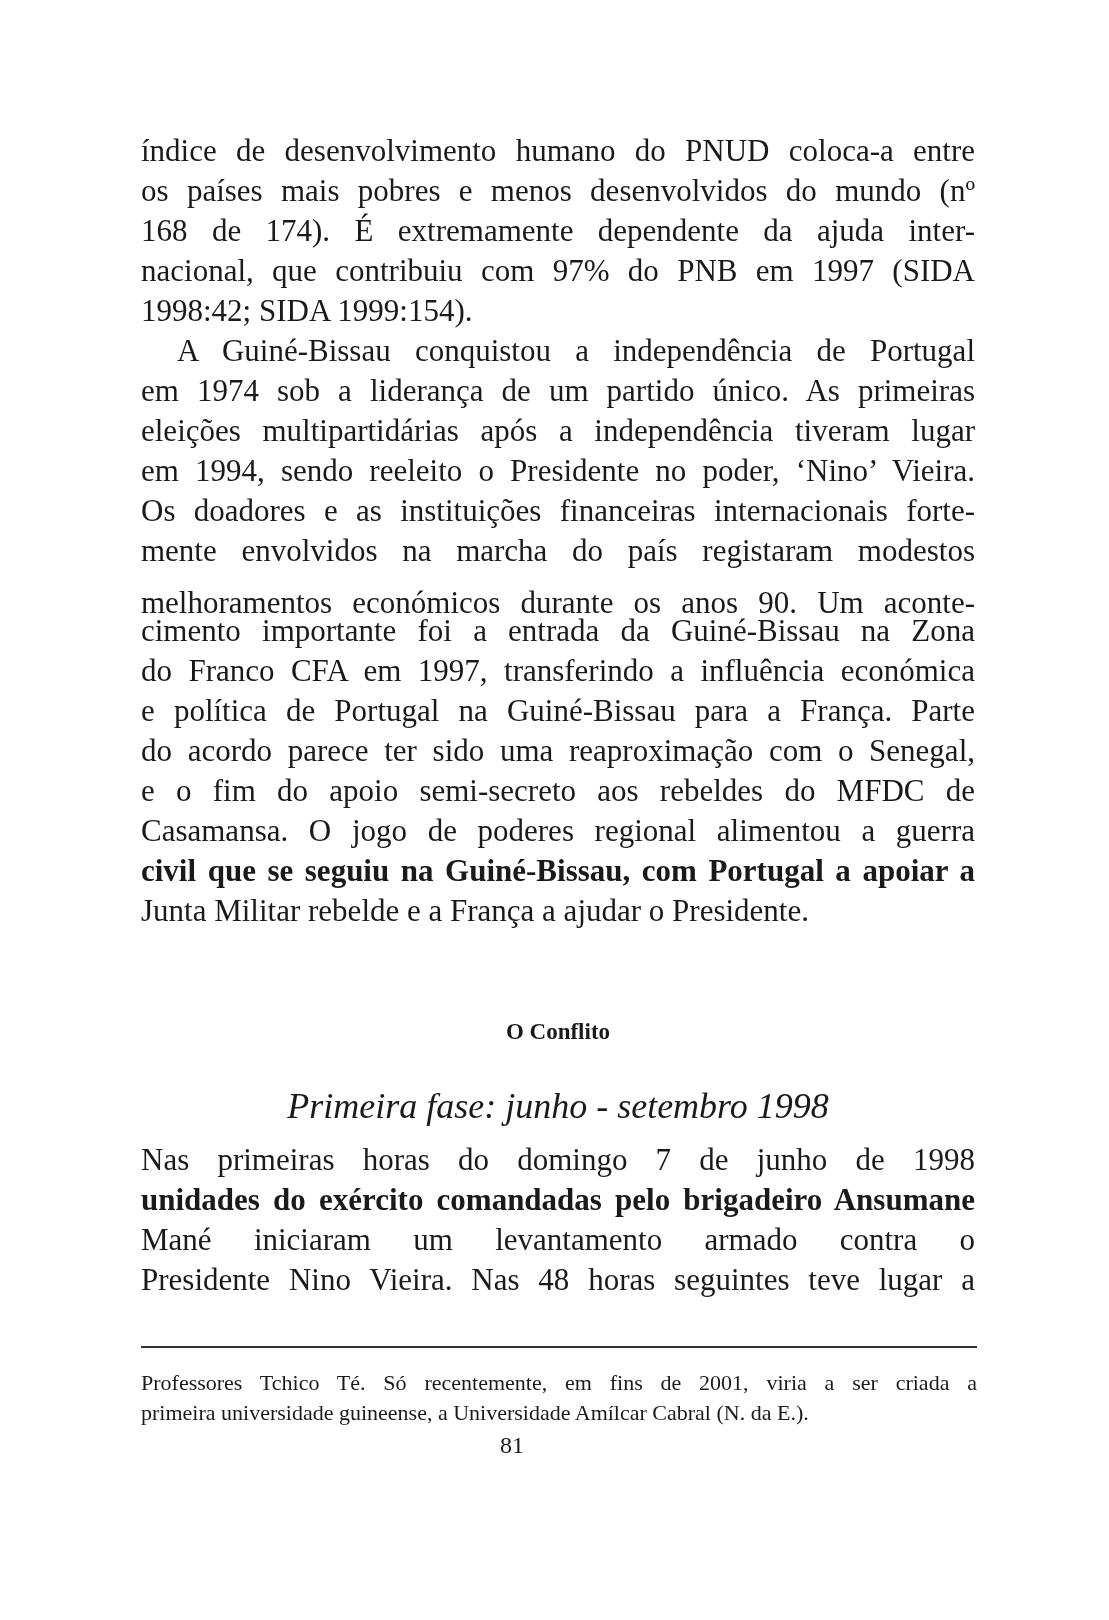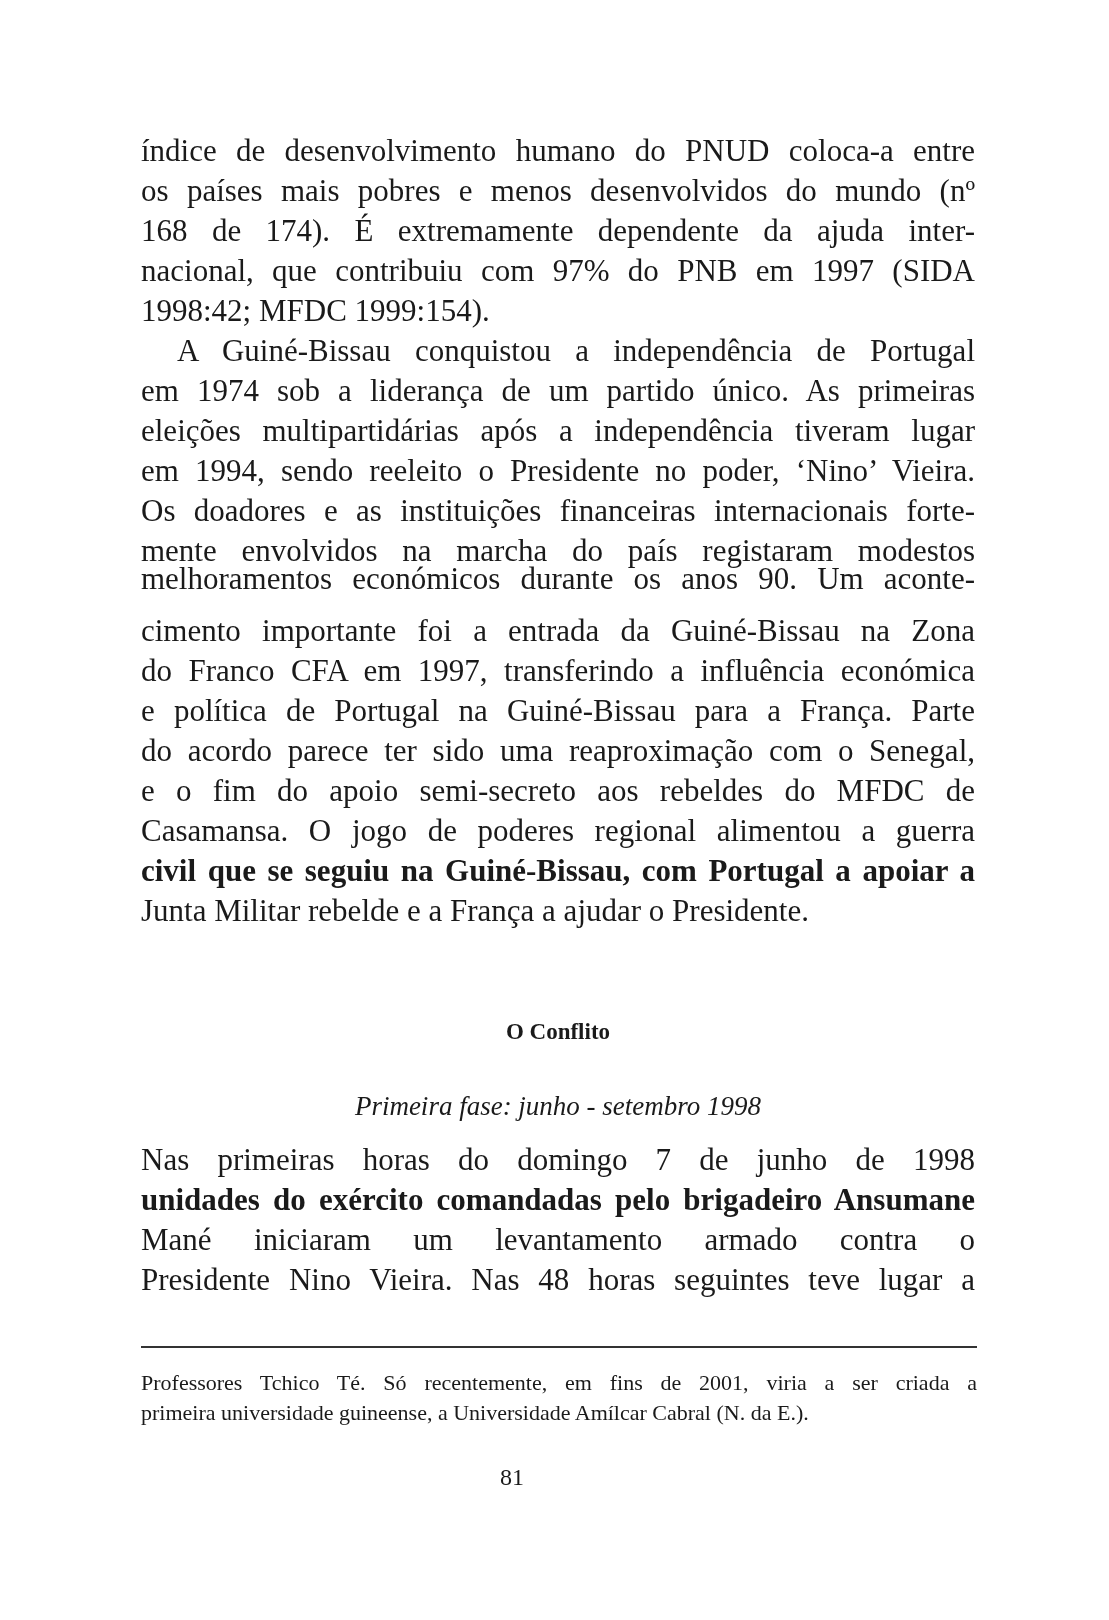--- a/index.html
+++ b/index.html
@@ -16,54 +16,54 @@
   .line.last { text-align-last: left; }
   .line.indent { padding-left: 36px; width: 798px; }
   .heading {
     position: absolute; left: 127px; width: 834px; top: 1010px;
     font-family: "Liberation Serif", "DejaVu Serif", serif;
     font-weight: bold; font-size: 23px; text-align: center; line-height: 44px;
   }
   .subheading {
     position: absolute; left: 127px; width: 834px; top: 1086px;
     font-family: "Liberation Serif", "DejaVu Serif", serif;
-    font-style: italic; font-size: 27px; text-align: center; line-height: 40px;
+    font-style: italic; font-size: 36px; text-align: center; line-height: 40px;
   }
   .rule { position: absolute; left: 127px; width: 836px; top: 1346px; height: 0; border-top: 2px solid #333; }
   .fn {
     position: absolute; left: 127px; width: 836px;
     font-family: "Liberation Serif", "DejaVu Serif", serif;
     font-size: 22px; line-height: 30px; height: 30px; white-space: nowrap;
     text-align: justify; text-align-last: justify;
   }
   .fn.last { text-align-last: left; }
   .pagenum {
-    position: absolute; left: 0; width: 996px; top: 1462px; text-align: center;
+    position: absolute; left: 0; width: 996px; top: 1430px; text-align: center;
     font-family: "Liberation Serif", "DejaVu Serif", serif; font-size: 24px; line-height: 30px;
   }
 </style>
 </head>
 <body>
 
 <div class="page">
 
   <div class="col" style="top:131px;">
     <div class="line" style="top:0px;">índice de desenvolvimento humano do PNUD coloca-a entre</div>
     <div class="line" style="top:40px;">os países mais pobres e menos desenvolvidos do mundo (nº</div>
     <div class="line" style="top:80px;">168 de 174). É extremamente dependente da ajuda inter-</div>
     <div class="line" style="top:120px;">nacional, que contribuiu com 97% do PNB em 1997 (SIDA</div>
-    <div class="line last" style="top:160px;">1998:42; MFDC 1999:154).</div>
+    <div class="line last" style="top:160px;">1998:42; SIDA 1999:154).</div>
 
     <div class="line indent" style="top:200px;">A Guiné-Bissau conquistou a independência de Portugal</div>
     <div class="line" style="top:240px;">em 1974 sob a liderança de um partido único. As primeiras</div>
     <div class="line" style="top:280px;">eleições multipartidárias após a independência tiveram lugar</div>
     <div class="line" style="top:320px;">em 1994, sendo reeleito o Presidente no poder, ‘Nino’ Vieira.</div>
     <div class="line" style="top:360px;">Os doadores e as instituições financeiras internacionais forte-</div>
     <div class="line" style="top:400px;">mente envolvidos na marcha do país registaram modestos</div>
-    <div class="line" style="top:428px;">melhoramentos económicos durante os anos 90. Um aconte-</div>
+    <div class="line" style="top:452px;">melhoramentos económicos durante os anos 90. Um aconte-</div>
     <div class="line" style="top:480px;">cimento importante foi a entrada da Guiné-Bissau na Zona</div>
     <div class="line" style="top:520px;">do Franco CFA em 1997, transferindo a influência económica</div>
     <div class="line" style="top:560px;">e política de Portugal na Guiné-Bissau para a França. Parte</div>
     <div class="line" style="top:600px;">do acordo parece ter sido uma reaproximação com o Senegal,</div>
     <div class="line" style="top:640px;">e o fim do apoio semi-secreto aos rebeldes do MFDC de</div>
     <div class="line" style="top:680px;">Casamansa. O jogo de poderes regional alimentou a guerra</div>
     <div class="line" style="top:720px;font-weight:bold;">civil que se seguiu na Guiné-Bissau, com Portugal a apoiar a</div>
     <div class="line last" style="top:760px;">Junta Militar rebelde e a França a ajudar o Presidente.</div>
   </div>
 

